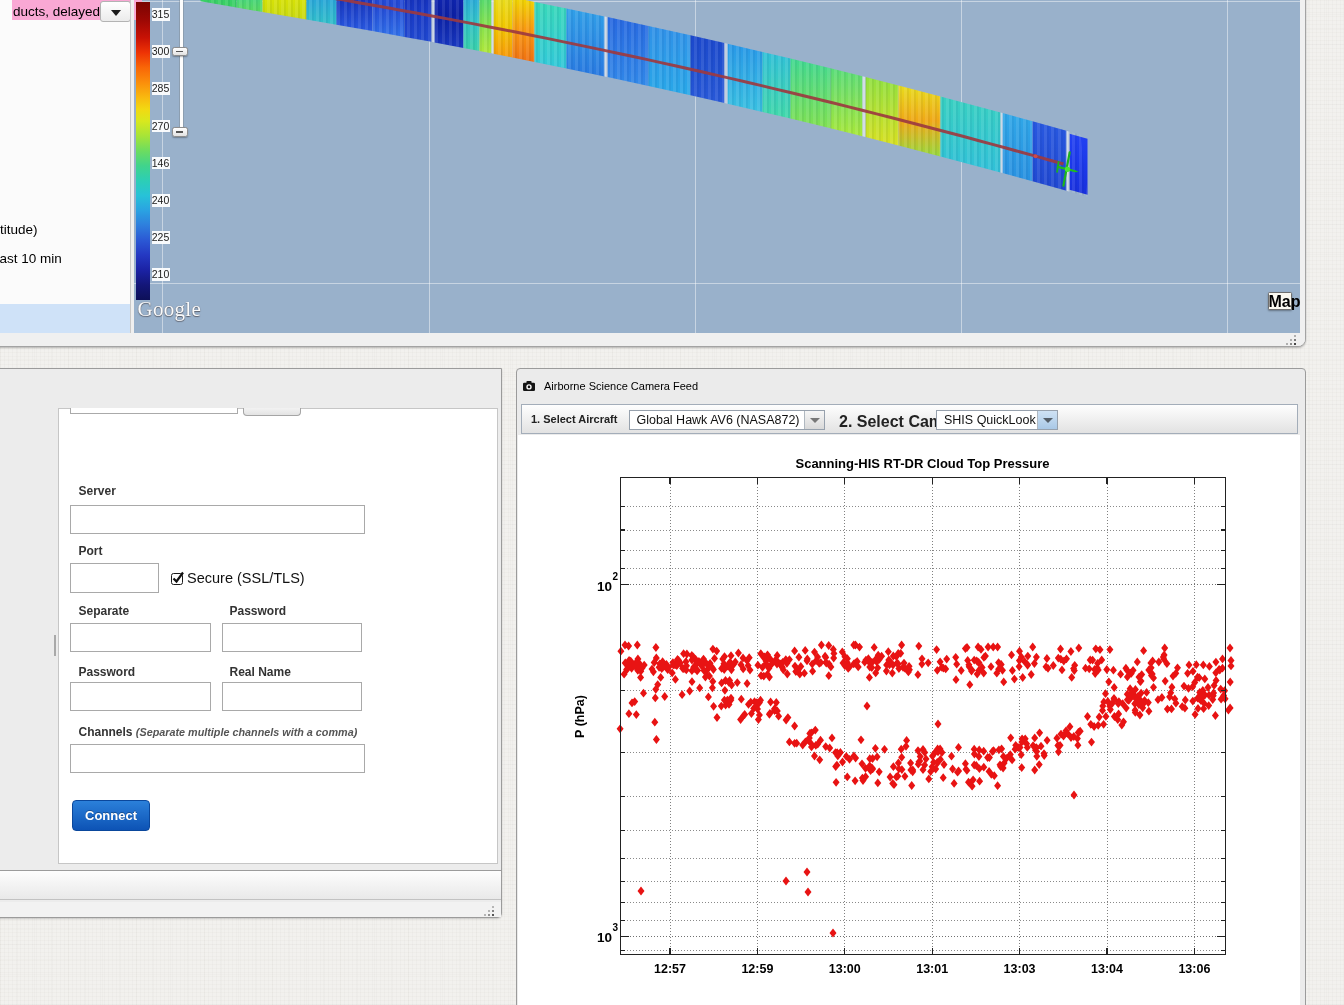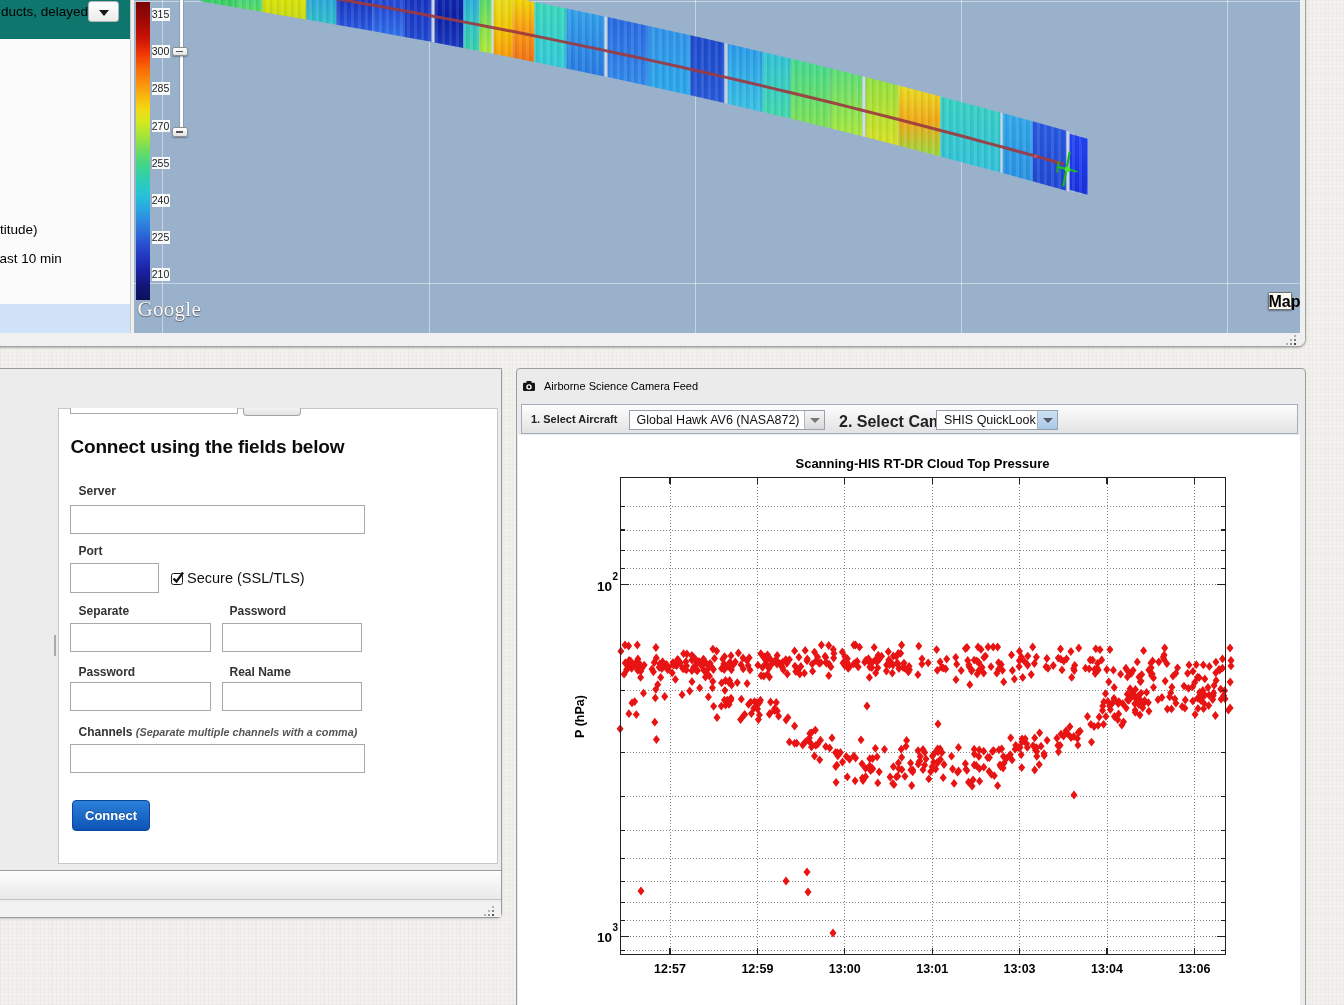--- a/index.html
+++ b/index.html
@@ -3,21 +3,21 @@
 *{margin:0;padding:0;box-sizing:border-box}
 html,body{width:1344px;height:1005px;overflow:hidden;font-family:"Liberation Sans",sans-serif}
 body{background-color:#f2f1ee;background-image:
  repeating-linear-gradient(90deg, rgba(120,110,95,0.03) 0 1px, rgba(0,0,0,0) 1px 4px),
  repeating-linear-gradient(0deg, rgba(120,110,95,0.028) 0 1px, rgba(0,0,0,0) 1px 4px),
  repeating-linear-gradient(90deg, rgba(100,95,80,0.025) 0 1px, rgba(0,0,0,0) 1px 17px),
  repeating-linear-gradient(0deg, rgba(100,95,80,0.02) 0 1px, rgba(0,0,0,0) 1px 15px);}
 
 #mapwin{position:absolute;left:-11px;top:-11px;width:1317px;height:358px;background:#f0f0f0;border:1px solid #a3a3a3;border-radius:8px;box-shadow:0 1px 2px rgba(0,0,0,0.25)}
 #sidebar{position:absolute;left:10px;top:10px;width:129.5px;height:332.5px;background:#fbfbfb}
-#sbrow1{position:absolute;left:0;top:0;width:129.5px;height:39px;background:#0f766e}
+#sbrow1{position:absolute;left:12px;top:0;width:129.5px;height:20px;background:#f9a8d4}
 #sbrow1 span{position:absolute;left:1px;top:3.5px;font-size:13.5px;color:#000}
 #sbbtn{position:absolute;left:88px;top:0.5px;width:31px;height:21px;background:linear-gradient(#ffffff,#ebebeb);border:1px solid #b3b3b3;border-radius:3px}
 #sbbtn:after{content:"";position:absolute;left:10px;top:8px;border:5px solid transparent;border-top:6px solid #1a1a1a}
 #sbt1{position:absolute;left:0;top:221.5px;font-size:13.5px;color:#000}
 #sbt2{position:absolute;left:-8px;top:250.5px;font-size:13.5px;color:#000}
 #sbrow2{position:absolute;left:0;top:303.5px;width:129.5px;height:29px;background:#cfe2f8}
 #sbdiv{position:absolute;left:139.5px;top:10px;width:4px;height:332.5px;background:#efefef;border-left:1px solid #c9c9c9}
 #map{position:absolute;left:143.5px;top:10px;width:1166px;height:332.5px;background:#99b1cb;overflow:hidden}
 .grat-v{position:absolute;top:0;width:1px;height:100%;background:rgba(255,255,255,0.45)}
 .grat-h{position:absolute;left:0;width:100%;height:1px;background:rgba(255,255,255,0.45)}
@@ -282,35 +282,34 @@
     <div id="sbt1">titude)</div>
     <div id="sbt2">Last 10 min</div>
     <div id="sbrow2"></div>
   </div>
   <div id="sbdiv"></div>
   <div id="cbar"></div>
   <div class="cbl" style="top:18.0px">315</div>
     <div class="cbl" style="top:55.2px">300</div>
     <div class="cbl" style="top:92.4px">285</div>
     <div class="cbl" style="top:129.6px">270</div>
-    <div class="cbl" style="top:166.8px">255</div>
+    <div class="cbl" style="top:166.8px">146</div>
     <div class="cbl" style="top:204.0px">240</div>
     <div class="cbl" style="top:241.2px">225</div>
     <div class="cbl" style="top:278.4px">210</div>
   <div id="sltrack"></div>
   <div class="shandle" style="top:56.5px"></div>
   <div class="shandle" style="top:137px"></div>
 </div>
 
 <div id="lpanel">
   <div id="sbfrag"></div>
   <div id="card">
     <div id="pin1"></div>
       <div id="pin2"></div>
-    <h1><b>Connect using the fields below</b></h1>
     <div class="flabel" style="left:20px;top:75px">Server</div>
     <div class="finput" style="left:11px;top:96px;width:295px;height:29px"></div>
     <div class="flabel" style="left:20px;top:135px">Port</div>
     <div class="finput" style="left:11px;top:154.5px;width:89px;height:30px"></div>
     <div id="chk">
         <svg width="14" height="14" viewBox="0 0 14 14" style="position:absolute;left:-1px;top:-3px">
           <path d="M2.5 7.5 L5.5 10.5 L12 1.5" fill="none" stroke="#111" stroke-width="2.2"></path>
         </svg>
       </div>
     <div id="chklbl">Secure (SSL/TLS)</div>

